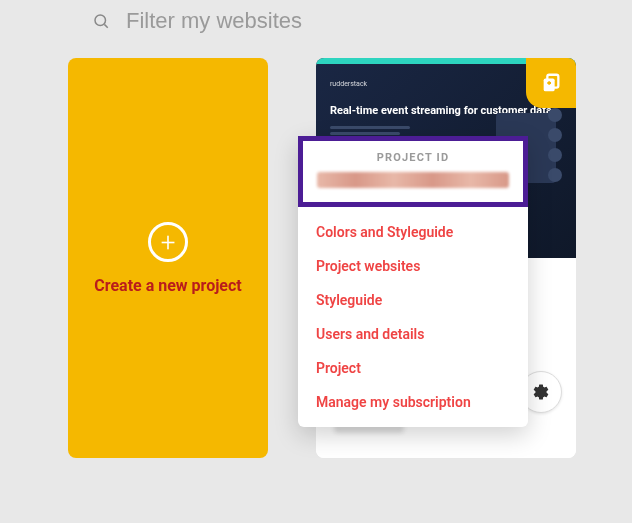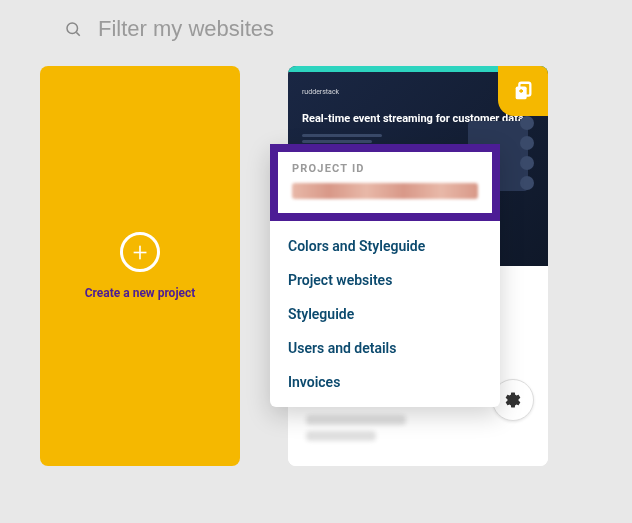--- a/index.html
+++ b/index.html
@@ -4,21 +4,22 @@
   <style>
     * { margin: 0; padding: 0; box-sizing: border-box; }
     body {
       font-family: -apple-system, BlinkMacSystemFont, 'Segoe UI', Roboto, sans-serif;
       background: #e8e8e8;
       width: 632px;
       height: 523px;
       overflow: hidden;
     }
     .container {
-      padding: 16px 40px;
+      padding: 8px 40px;
+      margin-left: 28px;
     }
     .search-row {
       display: flex;
       align-items: center;
       gap: 16px;
       margin-bottom: 24px;
       padding-left: 24px;
     }
     .search-icon {
       color: #888;
@@ -55,23 +56,23 @@
       width: 40px;
       height: 40px;
       border: 3px solid #fff;
       border-radius: 50%;
       display: flex;
       align-items: center;
       justify-content: center;
     }
     .plus-circle span { color: #fff; font-size: 26px; font-weight: 300; line-height: 1; }
     .create-label {
-      color: #4c1d95;
+      color: #b91c1c;
       font-weight: 700;
-      font-size: 12px;
+      font-size: 16px;
     }
     .project-card-wrapper {
       position: relative;
       width: 260px;
     }
     .project-card {
       width: 260px;
       height: 400px;
       background: #fff;
       border-radius: 8px;
@@ -206,23 +207,24 @@
       top: 78px;
       left: -18px;
       width: 230px;
       background: #fff;
       border-radius: 6px;
       box-shadow: 0 8px 24px rgba(0,0,0,0.18);
       z-index: 10;
       padding-bottom: 8px;
     }
     .project-id-box {
-      border: 8px solid #4c1d95;
+      border: 5px solid #4c1d95;
       padding: 10px 14px 14px;
       margin: 0;
+      text-align: center;
     }
     .project-id-label {
       font-size: 11px;
       font-weight: 700;
       letter-spacing: 1.2px;
       color: #9a9a9a;
       margin-bottom: 8px;
     }
     .project-id-value {
       height: 16px;
@@ -230,21 +232,21 @@
       filter: blur(1.5px);
       border-radius: 3px;
     }
     .dropdown-list {
       list-style: none;
       padding: 8px 0 0;
     }
     .dropdown-item {
       padding: 9px 18px;
       font-size: 14px;
-      color: #0c4a6e;
+      color: #ef4444;
       font-weight: 600;
       cursor: pointer;
     }
   </style>
 </head>
 <body>
 
 <div class="container">
   <div class="search-row">
     <svg class="search-icon" viewBox="0 0 24 24" fill="none" stroke="currentColor" stroke-width="2">
@@ -308,18 +310,19 @@
       <div class="dropdown">
         <div class="project-id-box">
           <div class="project-id-label">PROJECT ID</div>
           <div class="project-id-value"></div>
         </div>
         <ul class="dropdown-list">
           <li class="dropdown-item">Colors and Styleguide</li>
           <li class="dropdown-item">Project websites</li>
           <li class="dropdown-item">Styleguide</li>
           <li class="dropdown-item">Users and details</li>
-          <li class="dropdown-item">Invoices</li>
+          <li class="dropdown-item">Project</li>
+          <li class="dropdown-item">Manage my subscription</li>
         </ul>
       </div>
     </div>
   </div>
 </div>
 
 </body></html>

